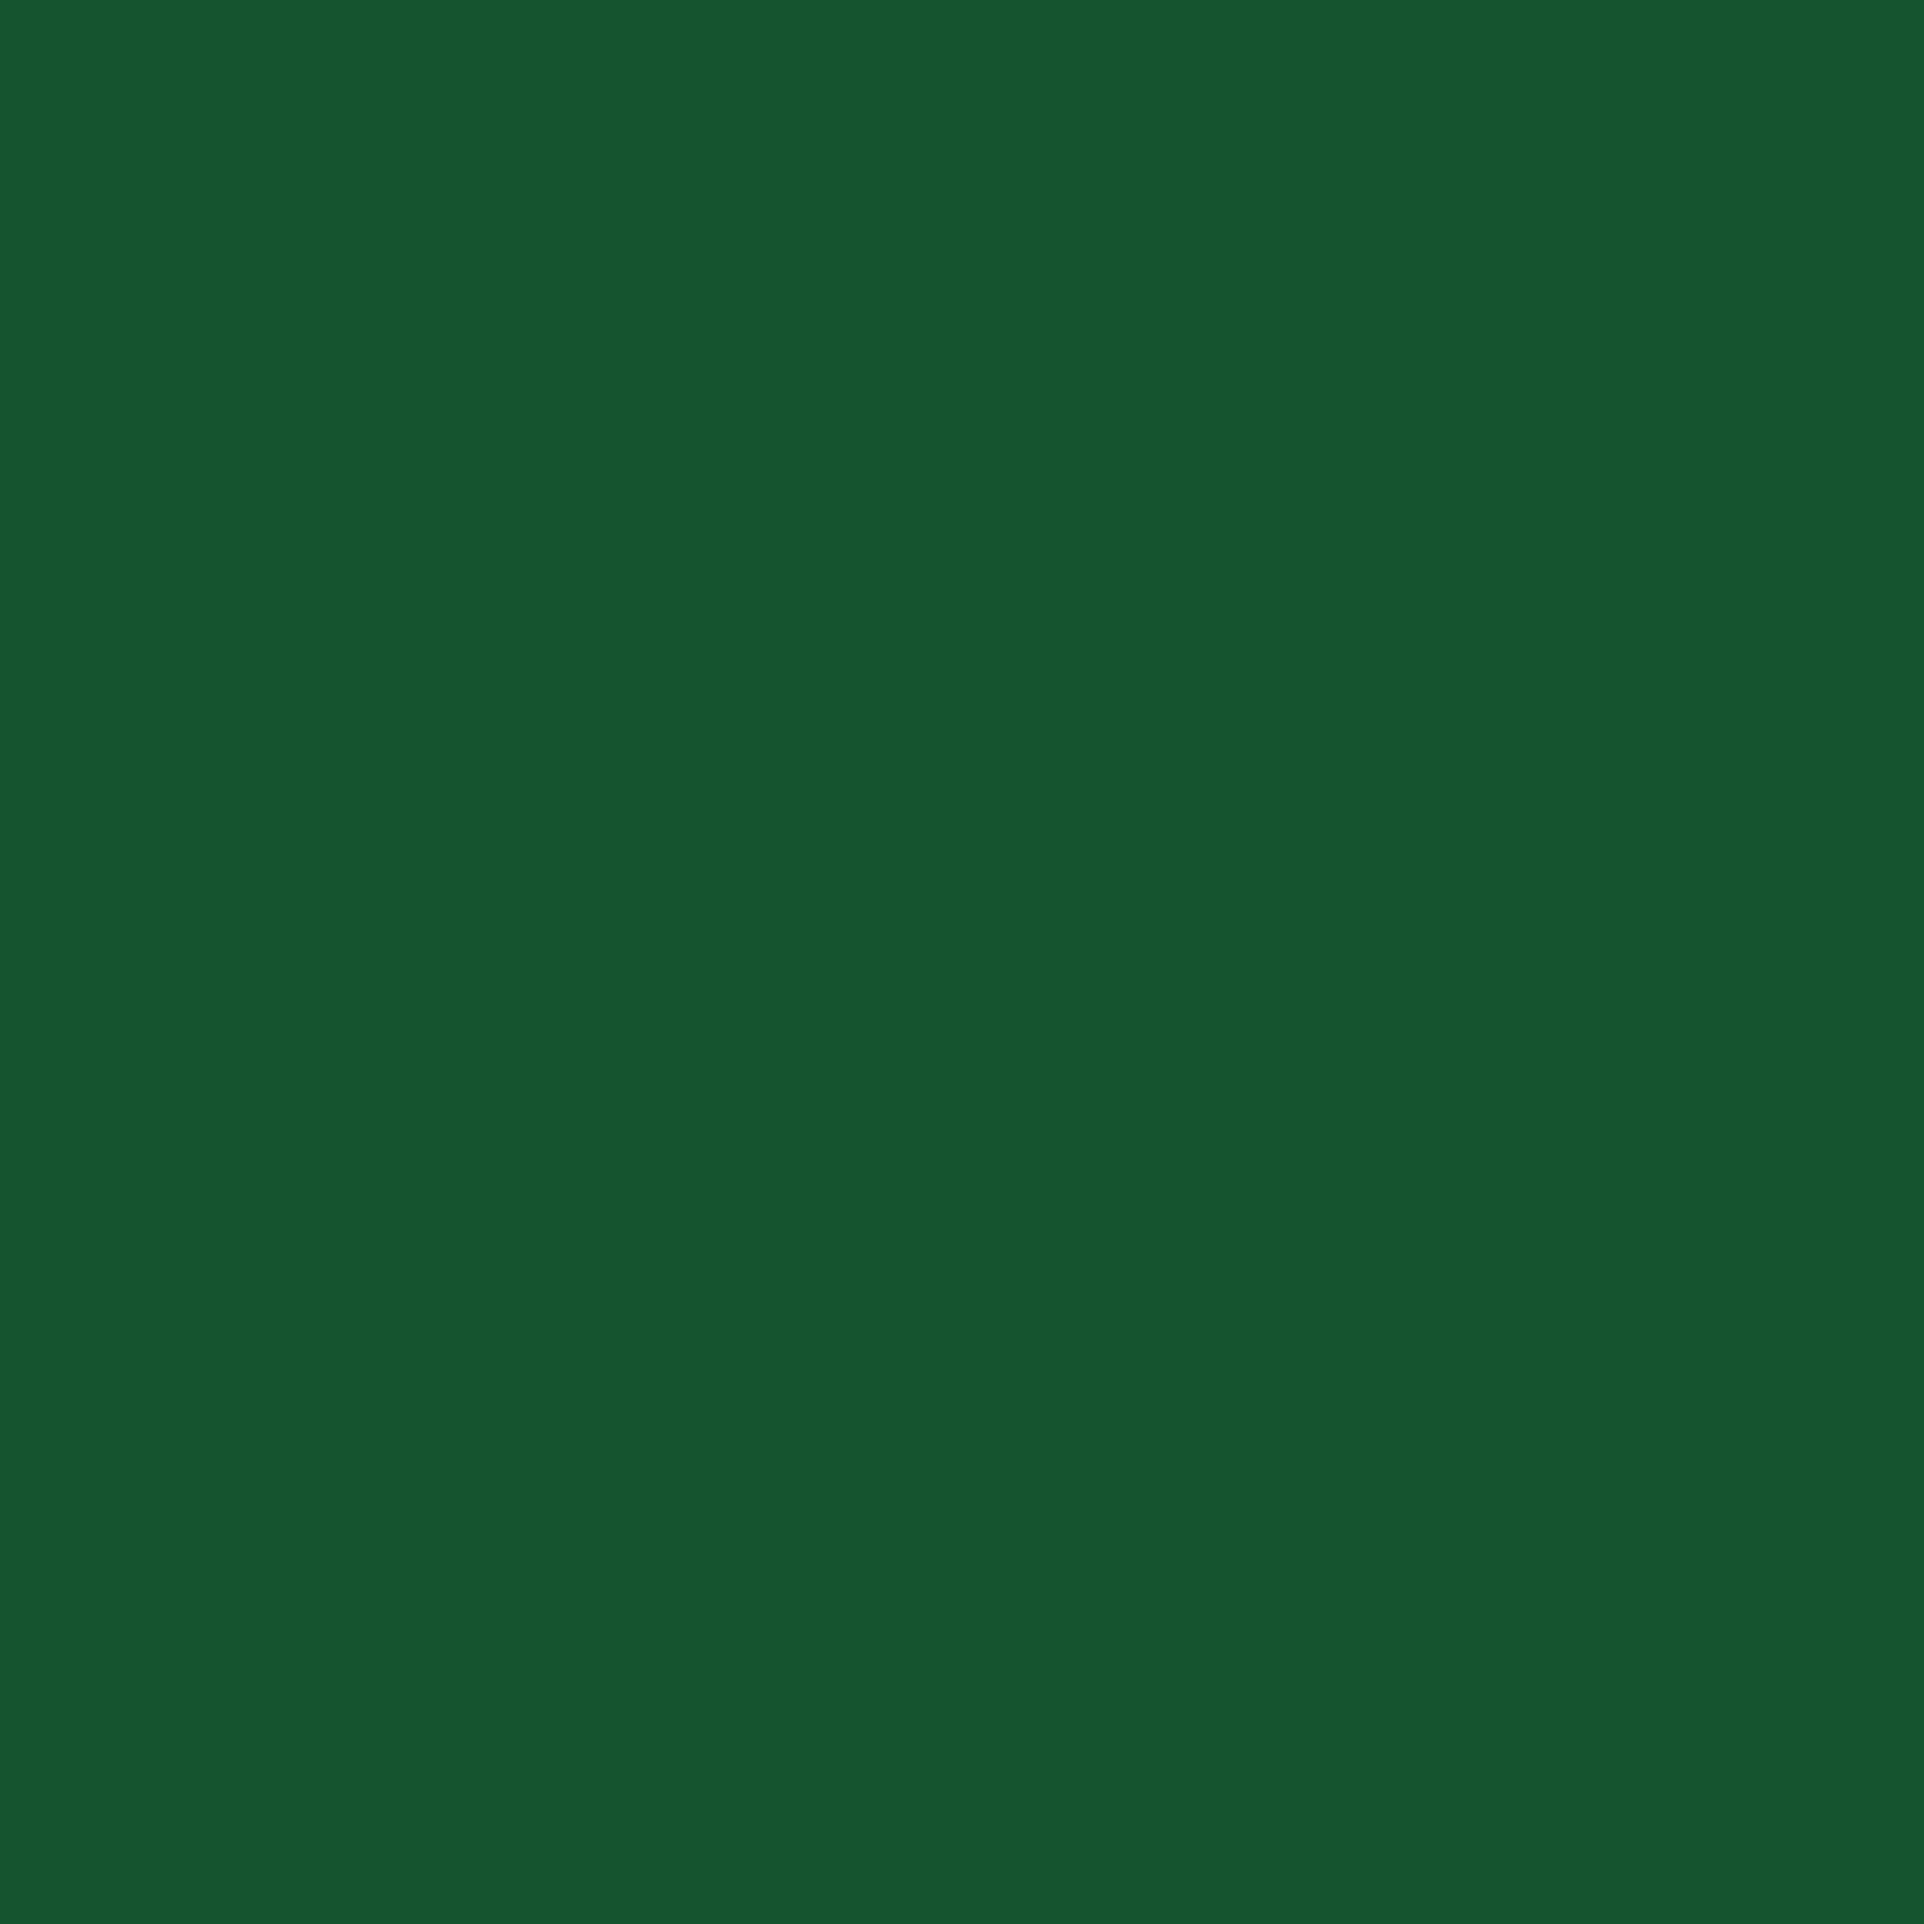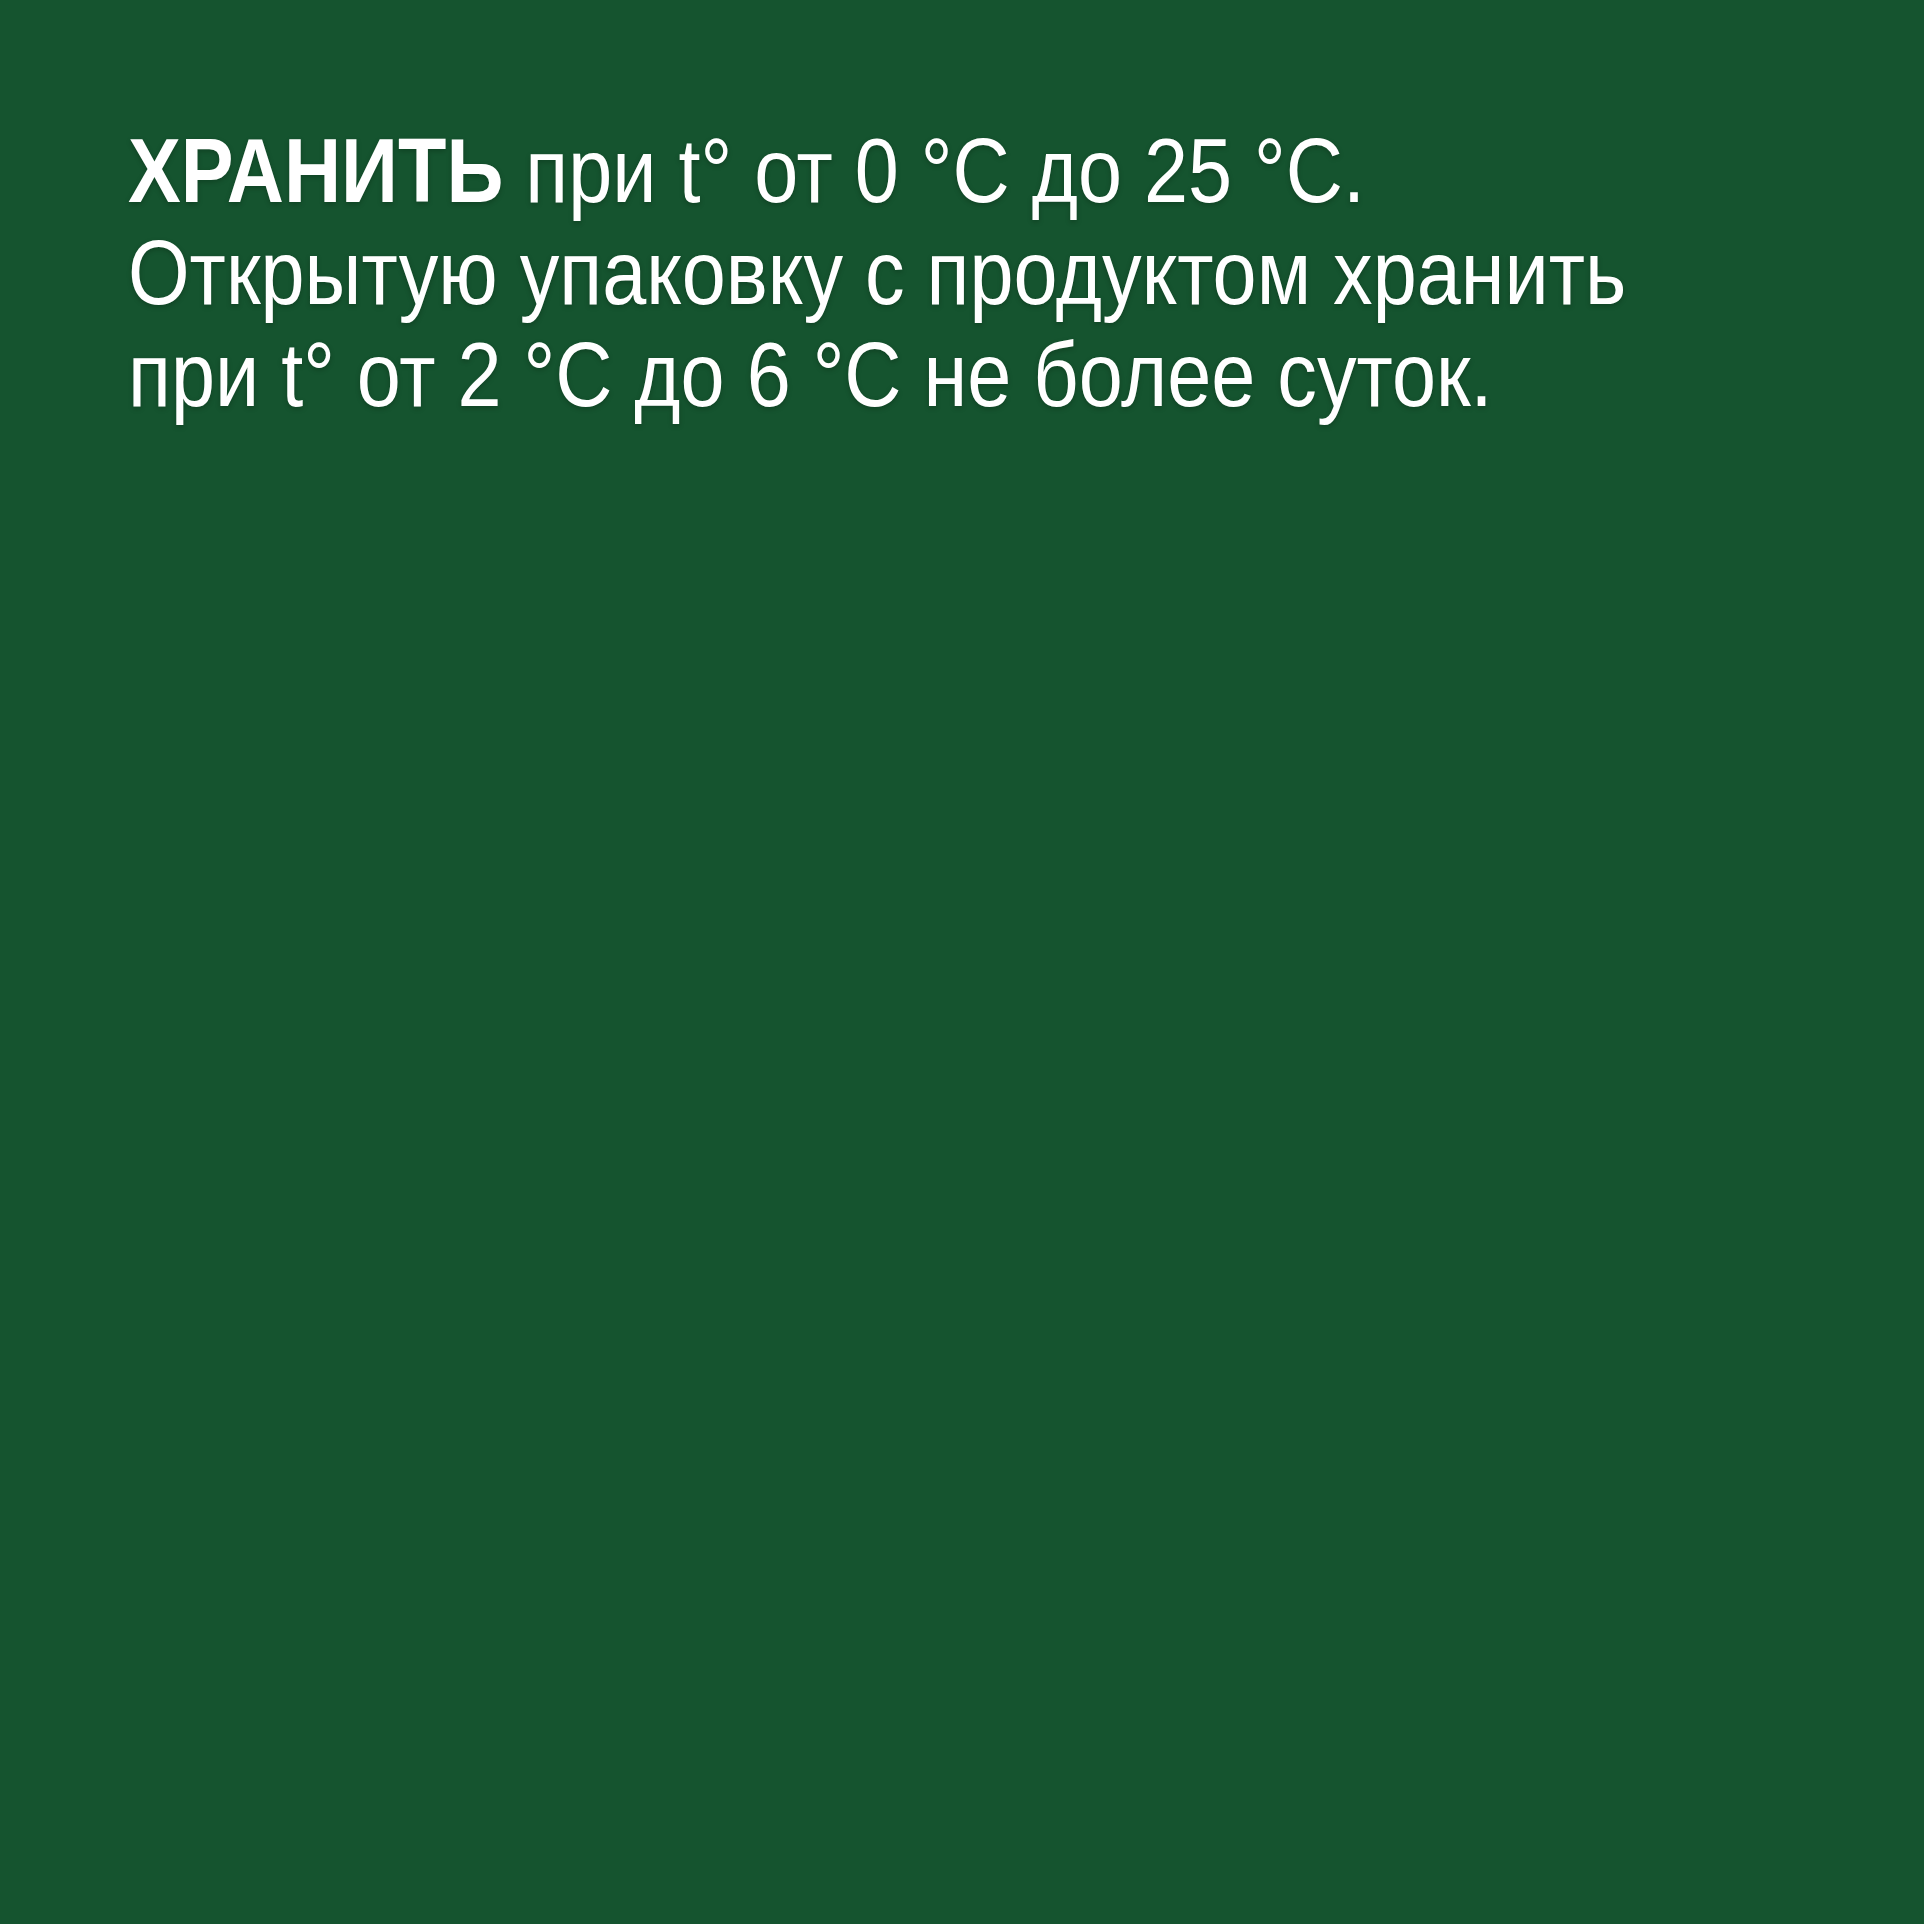--- a/index.html
+++ b/index.html
@@ -48,22 +48,15 @@
   .section-nutrition { margin-bottom: 120px; }
   .bold-label { font-weight: 700; }
 </style>
 </head>
 <body>
 
 <div class="label">
 
 
 
-  <div class="section-storage">
-    <div class="line">
-      <span class="bold-label">ХРАНИТЬ</span><span> при t° от 0 °С до 25 °С.</span>
-    </div>
-    <div class="line">Открытую упаковку с продуктом хранить</div>
-    <div class="line">при t° от 2 °С до 6 °С не более суток.</div>
-  </div>
 
 </div>
 
 
 </body></html>

